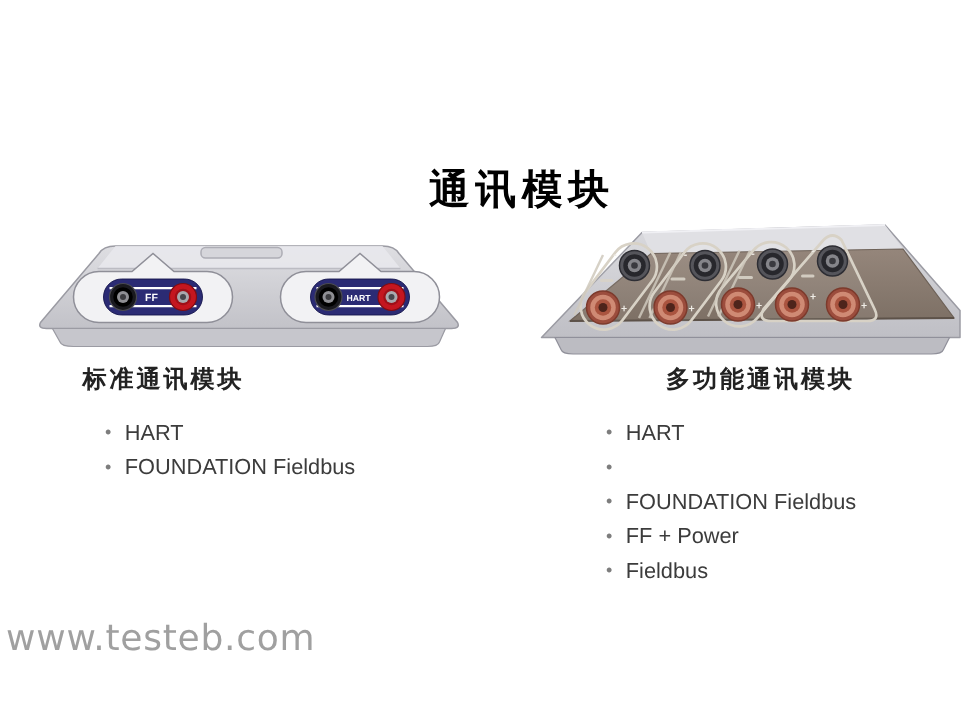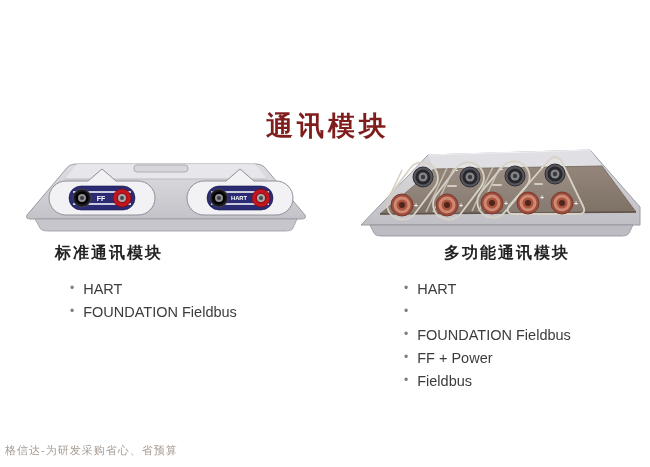--- a/index.html
+++ b/index.html
@@ -2,22 +2,22 @@
 <html><head>
 <meta charset="utf-8">
 <style>
   html,body{margin:0;padding:0;background:#ffffff;}
   #page{
     position:relative;width:650px;height:467px;background:#ffffff;overflow:hidden;
     font-family:"Liberation Sans", sans-serif;
   }
   .abs{position:absolute;}
   #main-title{
-    top:108px;left:328px;transform:translateX(-50%);
-    font-size:27px;font-weight:bold;letter-spacing:4px;color:#7f1d1d;white-space:nowrap;
+    top:108px;left:348px;transform:translateX(-50%);
+    font-size:27px;font-weight:bold;letter-spacing:4px;color:#000000;white-space:nowrap;
   }
   .caption{
     top:243px;transform:translateX(-50%);
     font-size:16px;font-weight:bold;letter-spacing:2px;color:#222;white-space:nowrap;
   }
   #caption-left{left:109px;}
   #caption-right{left:507px;}
   .features{top:277px;}
   #features-left{left:70px;}
   #features-right{left:404px;}
@@ -247,15 +247,15 @@
     <div class="feature-row">
       <span class="bullet">•</span>
       <span class="feature-text">FF + Power</span>
     </div>
     <div class="feature-row">
       <span class="bullet">•</span>
       <span class="feature-text">Fieldbus</span>
     </div>
   </div>
 
-  <div class="abs" id="watermark-slogan">格信达-为研发采购省心、省预算</div>
+  <div class="abs" id="watermark-site">www.testeb.com</div>
 
 </div>
 
 </body></html>

